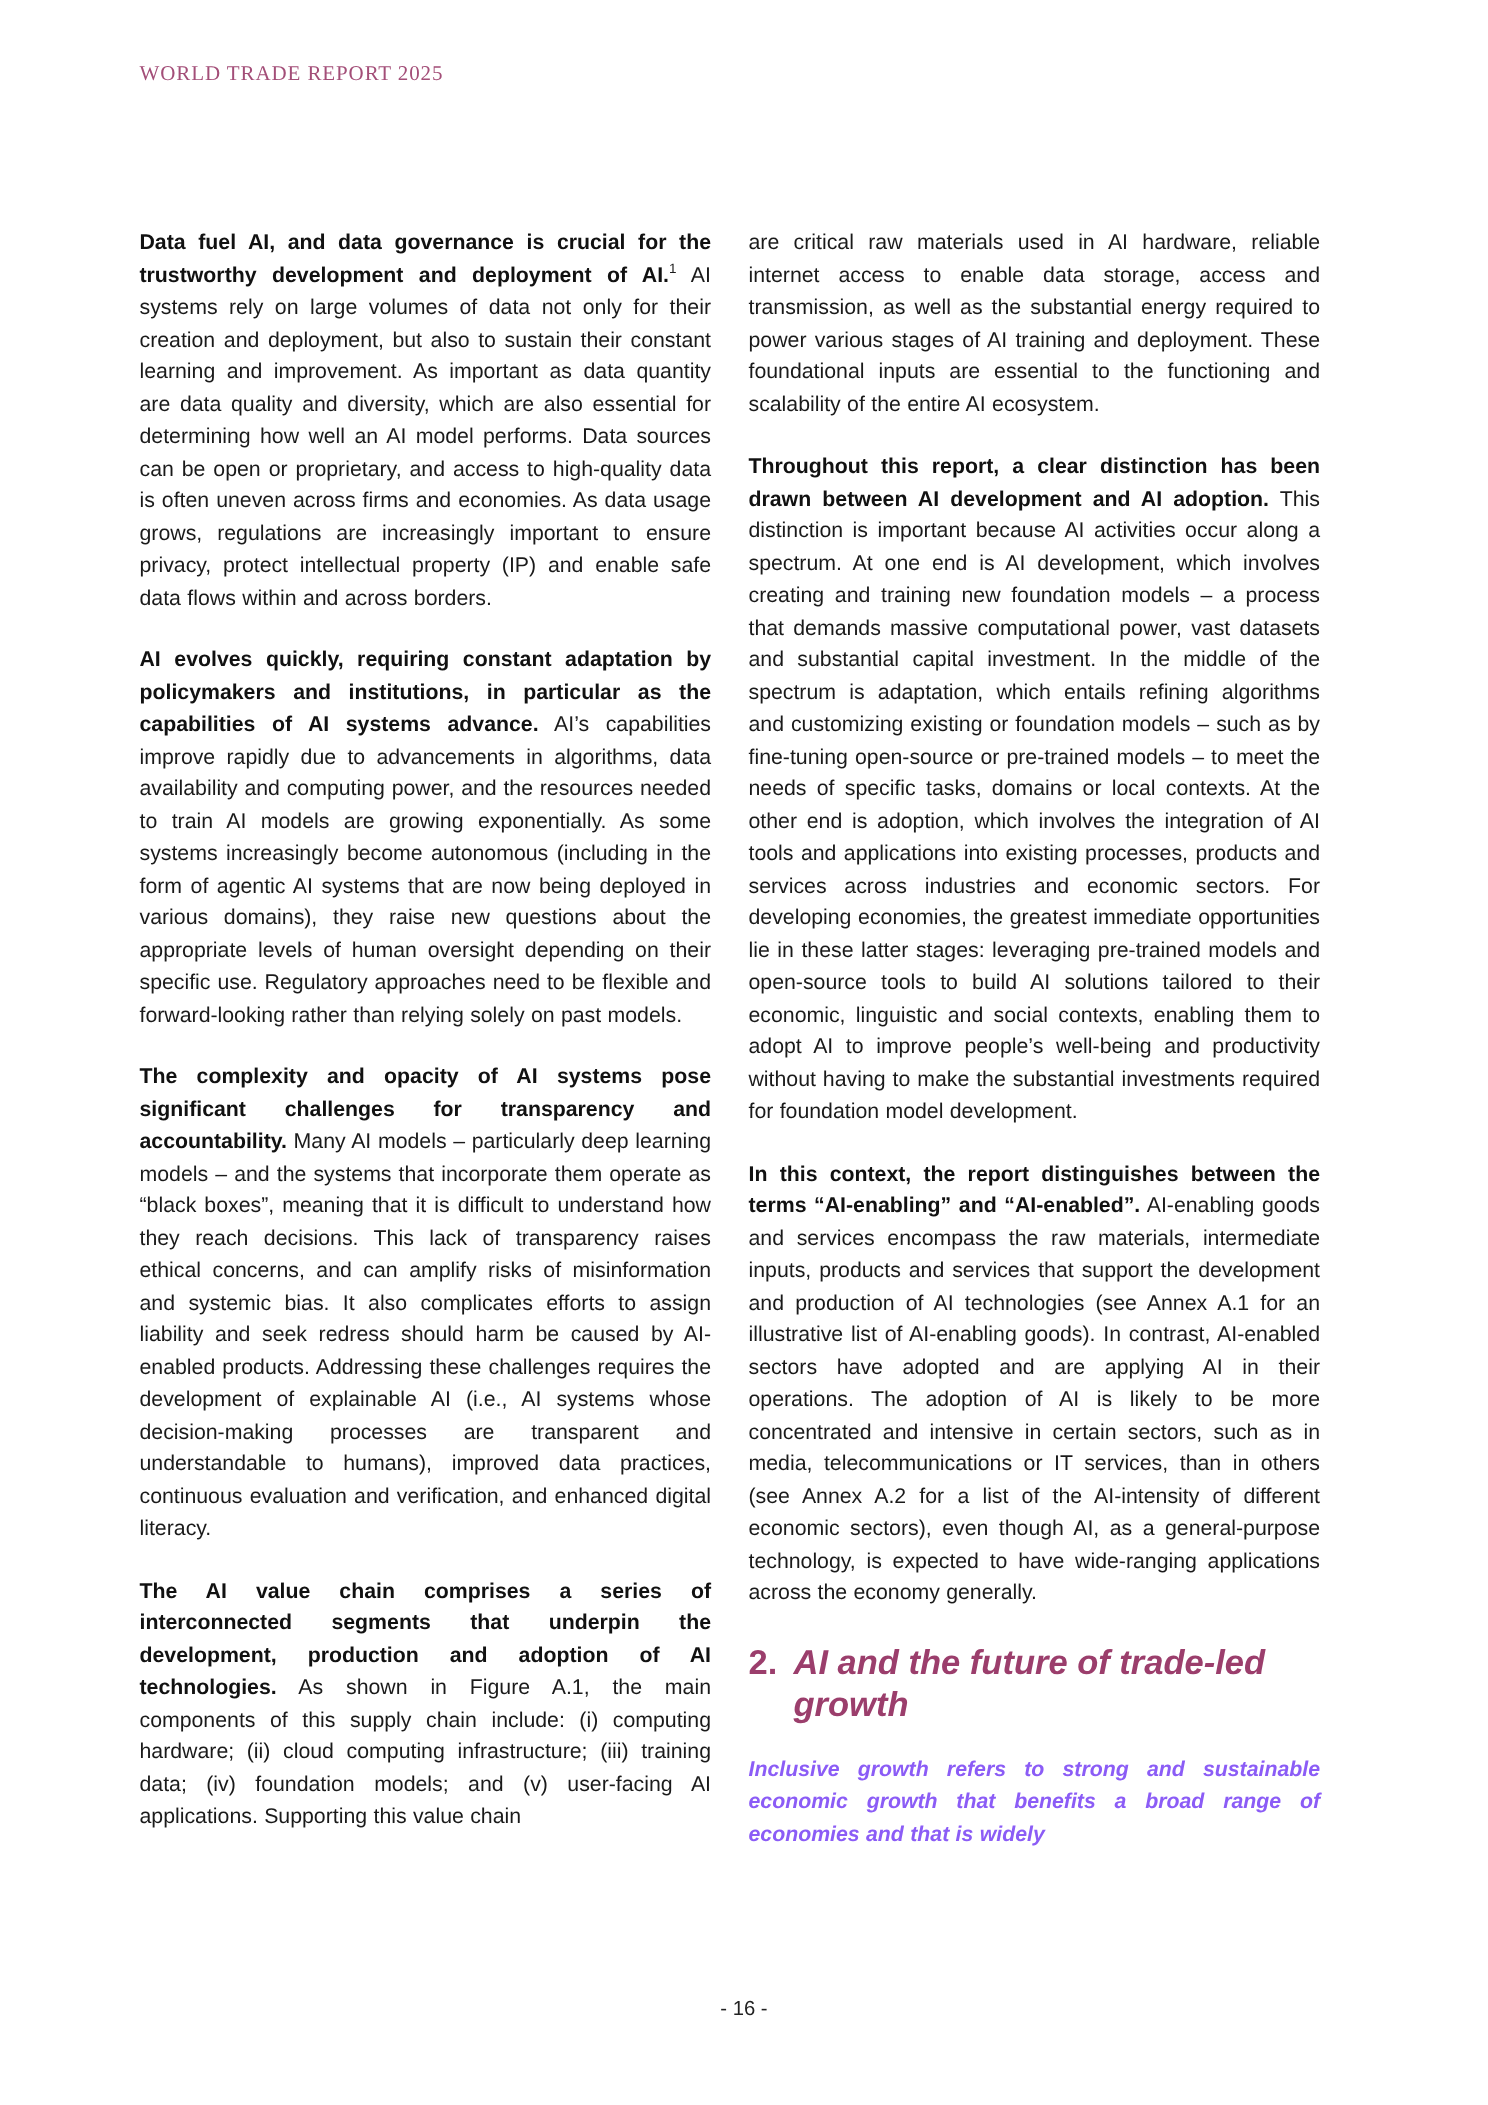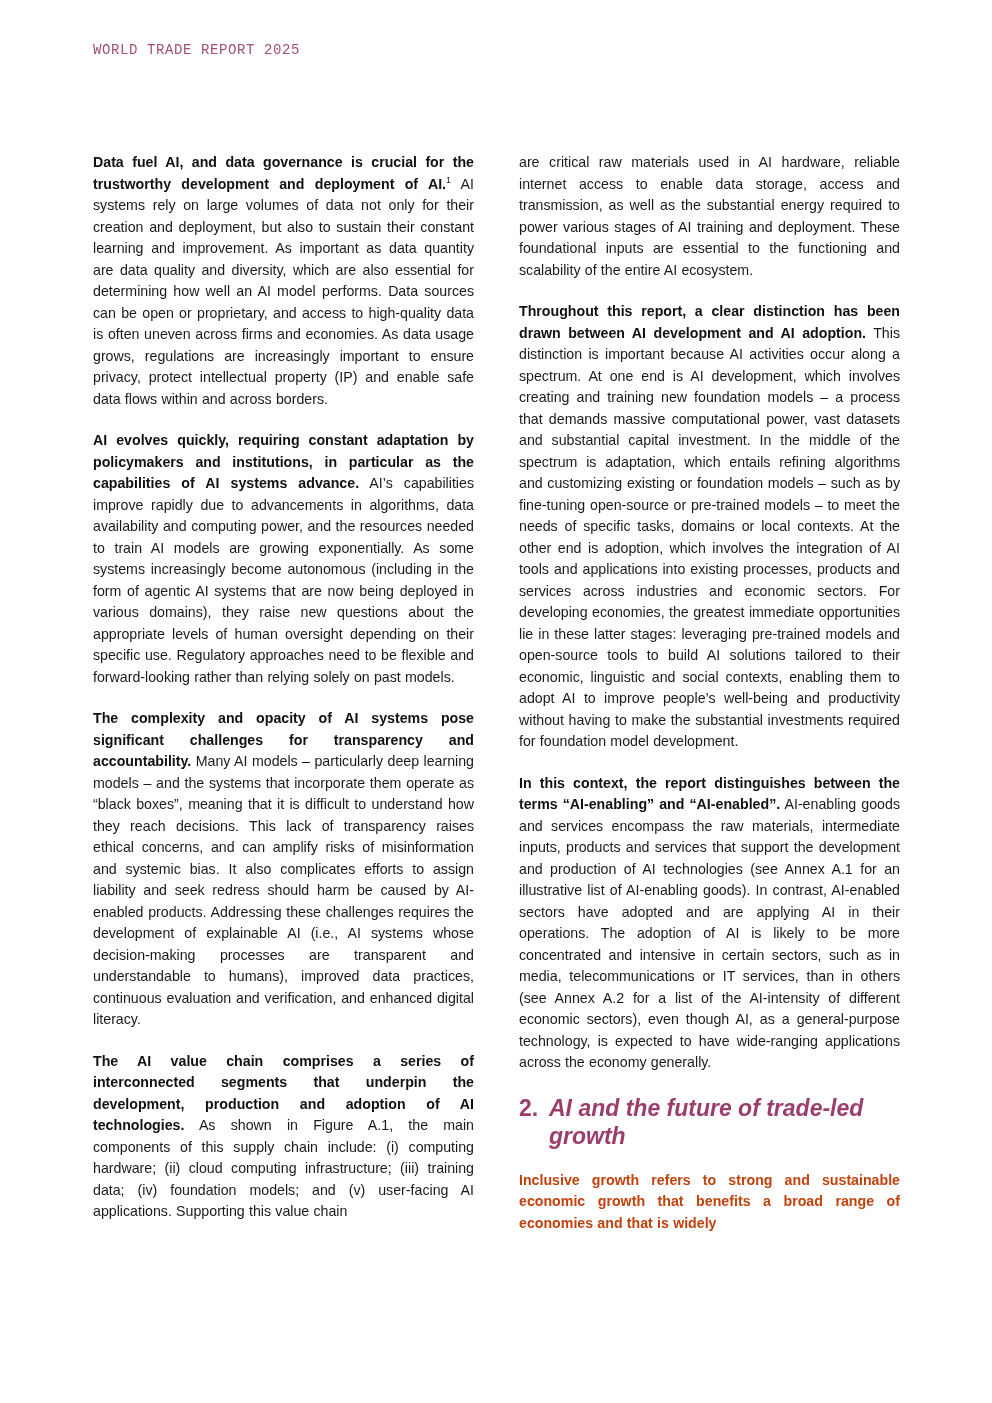--- a/index.html
+++ b/index.html
@@ -10,47 +10,47 @@
     height: 1403px;
     background: #ffffff;
     font-family: "Liberation Sans", sans-serif;
     color: #1a1a1a;
     overflow: hidden;
   }
   .running-head {
     position: absolute;
     left: 93px;
     top: 42px;
-    font-family: Liberation Mono, monospace;
+    font-family: Liberation Serif, serif;
     font-size: 14px;
     letter-spacing: 0.6px;
     color: #a34e78;
   }
   .columns {
     position: absolute;
     left: 93px;
     top: 152px;
     width: 807px;
     display: flex;
-    gap: 45px;
+    gap: 25px;
   }
   .col {
     width: 381px;
     flex: 0 0 381px;
   }
   .para {
     font-size: 14.2px;
     line-height: 21.5px;
     text-align: justify;
     margin-bottom: 20px;
     color: #1a1a1a;
     word-spacing: 0.3px;
   }
   .para b { font-weight: bold; color: #111; }
-  .para.all-bold { font-weight: bold; color: #c2410c; }
+  .para.all-bold { font-weight: bold; color: #8b5cf6; font-style: italic; }
   sup.fn {
     font-size: 9px;
     line-height: 0;
     vertical-align: super;
   }
   .section-heading {
     display: flex;
     margin: 8px 0 20px 0;
     color: #9b3e6c;
     font-size: 23px;
@@ -105,14 +105,17 @@
       <h2 class="section-heading">
         <span class="h-num">2.</span>
         <span class="h-body">AI and the future of trade-led growth</span>
       </h2>
 
       <p class="para all-bold"><span>Inclusive growth refers to strong and sustainable economic growth that benefits a broad range of economies and that is widely</span></p>
     </section>
 
   </div>
 
+  <div class="page-footer">
+    <span>- 16 -</span>
+  </div>
 
 </div>
 
 </body></html>

